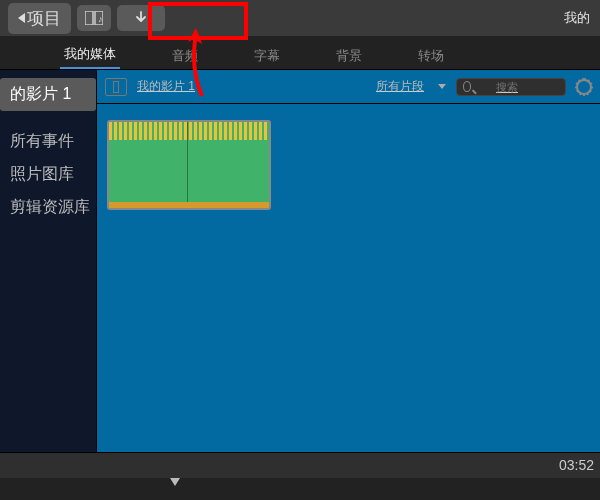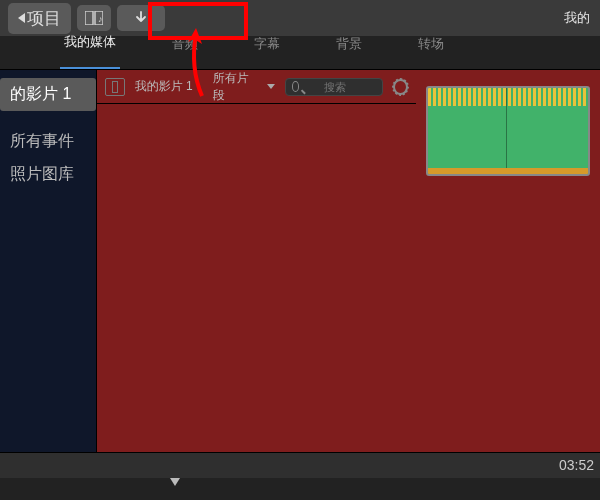--- a/index.html
+++ b/index.html
@@ -6,28 +6,28 @@
   html, body { width: 600px; height: 500px; overflow: hidden; background: #1e1e1e; font-family: -apple-system, "Helvetica Neue", sans-serif; color: #ccc; }
   .app { width: 600px; height: 500px; position: relative; background: #2a2a2a; }
   .titlebar { height: 36px; background: #3a3a3a; display: flex; align-items: center; padding: 0 8px; gap: 6px; }
   .back-btn { display: inline-flex; align-items: center; gap: 2px; background: #5a5a5a; border-radius: 5px; padding: 4px 10px; color: #ddd; font-size: 17px; cursor: pointer; }
   .chev-left { width: 0; height: 0; border-top: 5px solid transparent; border-bottom: 5px solid transparent; border-right: 7px solid #ddd; }
   .tb-btn { display: inline-flex; align-items: center; justify-content: center; width: 34px; height: 26px; background: #5a5a5a; border-radius: 5px; color: #ddd; cursor: pointer; }
   .tb-btn.imp { width: 48px; }
   .tb-spacer { flex: 1; }
   .tb-right { color: #e5e5e5; font-size: 13px; padding-right: 2px; }
   .tabs { height: 34px; background: #222; display: flex; align-items: flex-end; padding-left: 60px; gap: 48px; font-size: 13px; color: #888; border-bottom: 1px solid #000; }
-  .tab { padding: 6px 4px 16px; cursor: pointer; }
+  .tab { padding: 6px 4px 4px; cursor: pointer; }
   .tab.active { color: #eee; border-bottom: 2px solid #4a90d9; }
   .content { display: flex; height: calc(100% - 36px - 34px - 48px); }
   .sidebar { width: 96px; background: #0f172a; padding-top: 8px; font-size: 16px; color: #bbb; }
   .side-item { padding: 6px 10px; cursor: pointer; white-space: nowrap; overflow: hidden; }
   .side-item.sel { background: #5a5a5a; color: #fff; border-radius: 3px; }
   .side-space { height: 14px; }
-  .browser { flex: 1; background: #7f1d1d; display: flex; border-left: 1px solid #000; }
+  .browser { flex: 1; background: #0369a1; display: flex; flex-direction: column; border-left: 1px solid #000; text-decoration: underline; }
   .browser-bar { height: 34px; display: flex; align-items: center; padding: 0 8px; gap: 10px; border-bottom: 1px solid #000; font-size: 12px; color: #bbb; }
   .filmstrip-toggle { width: 22px; height: 18px; border: 1px solid #777; border-radius: 2px; display: flex; align-items: center; justify-content: center; cursor: pointer; }
   .filmstrip-toggle .inner { width: 6px; height: 12px; border: 1px solid #777; }
   .bb-title { flex: 0 0 auto; }
   .bb-flex { flex: 1; }
   .bb-drop { display: inline-flex; align-items: center; gap: 14px; cursor: pointer; }
   .chev-down { width: 0; height: 0; border-left: 4px solid transparent; border-right: 4px solid transparent; border-top: 5px solid #aaa; }
   .search-wrap { display: flex; align-items: center; background: #2f2f2f; border: 1px solid #444; border-radius: 4px; padding: 2px 6px; gap: 4px; width: 110px; }
   .search-wrap input { background: transparent; border: none; outline: none; color: #ccc; font-size: 11px; width: 100%; margin-left: 21px; }
   .mag { width: 11px; height: 11px; border: 1.5px solid #888; border-radius: 50%; position: relative; }
@@ -85,20 +85,21 @@
     <div class="tab">背景</div>
     <div class="tab">转场</div>
   </div>
 
   <div class="content">
     <div class="sidebar">
       <div class="side-item sel">的影片 1</div>
       <div class="side-space"></div>
       <div class="side-item">所有事件</div>
       <div class="side-item">照片图库</div>
+      <div class="side-item">剪辑资源库</div>
     </div>
 
     <div class="browser">
       <div class="browser-bar">
         <div class="filmstrip-toggle">
           <div class="inner"></div>
         </div>
         <div class="bb-title">我的影片 1</div>
         <div class="bb-flex"></div>
         <div class="bb-drop">

